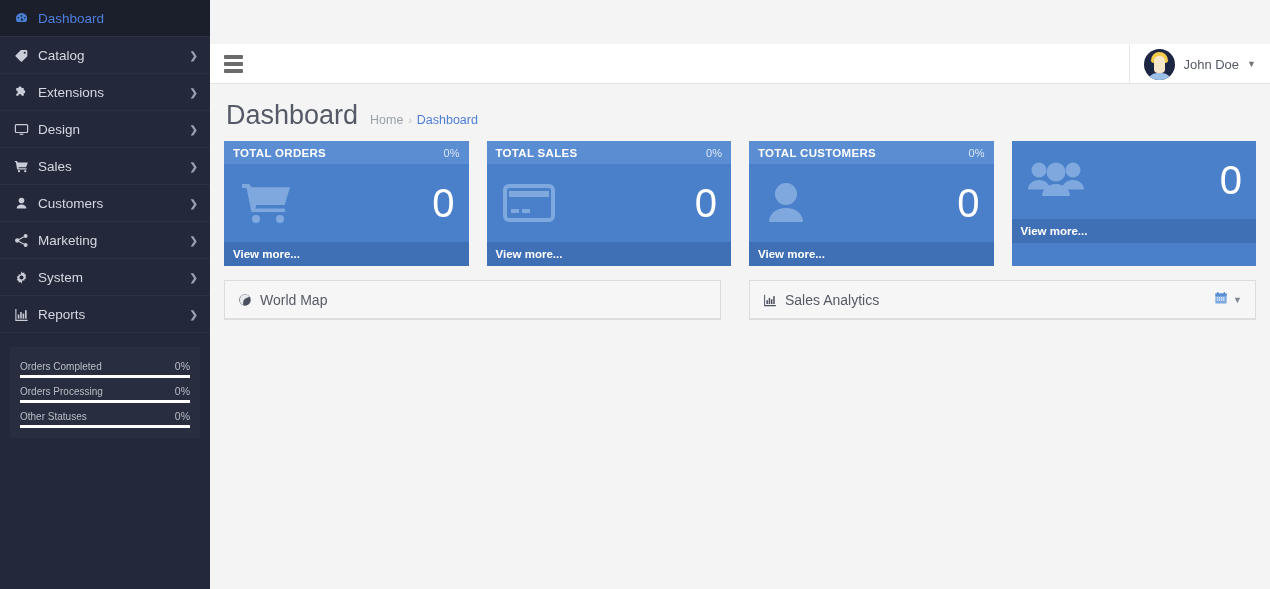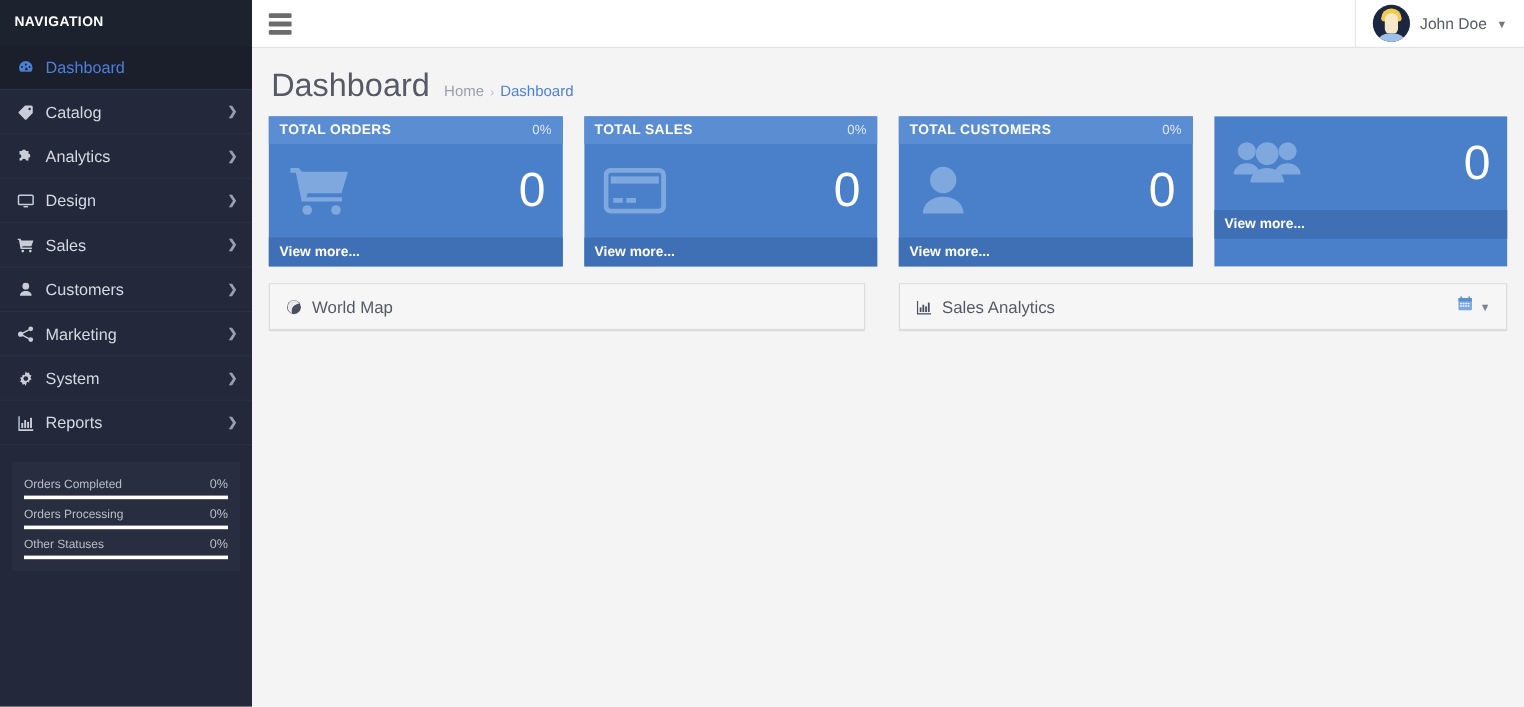--- a/index.html
+++ b/index.html
@@ -37,22 +37,22 @@
   .stat-row { padding-top: 7px; }
   .stat-top { display: flex; justify-content: space-between; align-items: baseline;
               padding-bottom: 3px; }
   .stat-name { font-size: 10px; color: #b9bec9; }
   .stat-pct { font-size: 10.5px; color: #b9bec9; }
   .stat-bar { height: 3px; background: #ffffff; width: 100%; }
 
   
   .main { flex: 1; height: 589px; display: flex; flex-direction: column;
           background: #f4f4f4; }
-  .topbar { height: 40px; background: #ffffff; display: flex; align-items: center;
-            border-bottom: 1px solid #e3e3e3; }
+  .topbar { height: 40px; background: #ffffff; display: flex; 
+            border-bottom: 1px solid #e3e3e3; margin-top: 44px; }
   .hamburger { width: 46px; height: 40px; display: flex; flex-direction: column;
                align-items: center; justify-content: center; gap: 3px; cursor: pointer; }
   .hamburger span { display: block; width: 19px; height: 4px; background: #6b6b6b;
                     border-radius: 1px; }
   .topbar-right { margin-left: auto; display: flex; align-items: stretch; height: 40px; }
   .user-menu { display: flex; align-items: center; gap: 8px; padding: 0 14px;
                border-left: 1px solid #e8e8e8; cursor: pointer; }
   .avatar { width: 31px; height: 31px; border-radius: 50%; background: #1c2541;
             position: relative; overflow: hidden; flex: 0 0 31px; }
   .avatar .hair { position: absolute; left: 7px; top: 3px; width: 17px; height: 11px;
@@ -112,21 +112,20 @@
   
   .chart-wrap { position: absolute; inset: 0; }
 </style>
 </head>
 <body>
 
 <div id="app">
 
   <div class="sidebar">
 
-    <div class="nav-header">NAVIGATION</div>
 
     <ul class="nav-list">
       <li class="nav-item active">
         <span class="nav-ico">
           <svg width="15" height="15" viewBox="0 0 16 16">
               <path fill="currentColor" d="M8 2a6 6 0 0 0-6 6 6 6 0 0 0 1.2 3.6h9.6A6 6 0 0 0 14 8a6 6 0 0 0-6-6zm0 2.2a.9.9 0 1 1 0 1.8.9.9 0 0 1 0-1.8zM4.6 6.4a.85.85 0 1 1 0 1.7.85.85 0 0 1 0-1.7zm6.8 0a.85.85 0 1 1 0 1.7.85.85 0 0 1 0-1.7zM8 7.2l2.2 2.6-3 .5z"></path>
             </svg>
         </span>
         <span class="nav-label">Dashboard</span>
       </li>
@@ -140,21 +139,21 @@
         <span class="nav-label">Catalog</span>
         <span class="nav-caret">❯</span>
       </li>
 
       <li class="nav-item">
         <span class="nav-ico">
           <svg width="15" height="15" viewBox="0 0 16 16">
               <path fill="currentColor" d="M6.4 1.6c1 0 1.8.7 1.8 1.5h2.2v2.3c.9 0 1.6.8 1.6 1.8s-.7 1.8-1.6 1.8v2.4H8.2c0-.9-.8-1.6-1.8-1.6s-1.8.7-1.8 1.6H2.4V9.4c.9 0 1.6-.8 1.6-1.8S3.3 5.8 2.4 5.8V3.1h2.2c0-.8.8-1.5 1.8-1.5z"></path>
             </svg>
         </span>
-        <span class="nav-label">Analytics</span>
+        <span class="nav-label">Extensions</span>
         <span class="nav-caret">❯</span>
       </li>
 
       <li class="nav-item">
         <span class="nav-ico">
           <svg width="15" height="15" viewBox="0 0 16 16">
               <rect x="1.5" y="2.8" width="13" height="8.4" rx="1" fill="none" stroke="currentColor" stroke-width="1.3"></rect>
               <rect x="6" y="12.4" width="4" height="1.3" fill="currentColor"></rect>
             </svg>
         </span>

